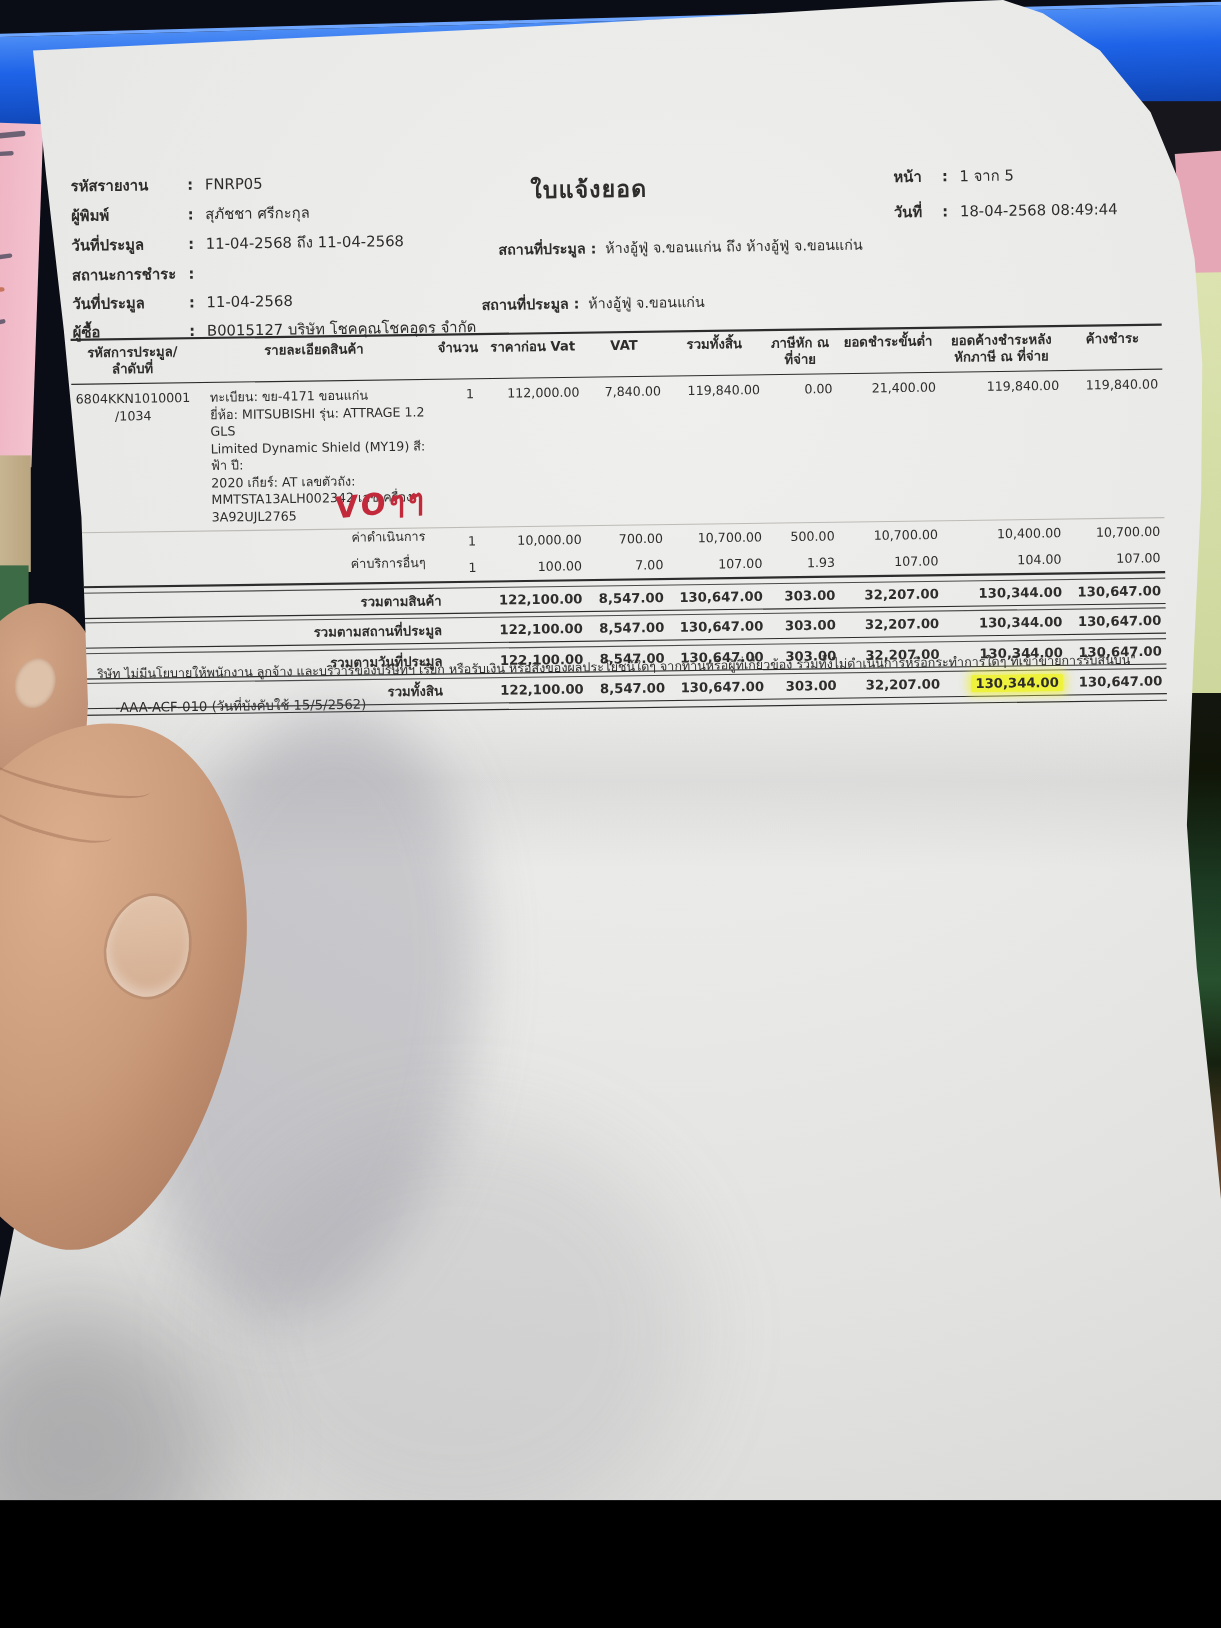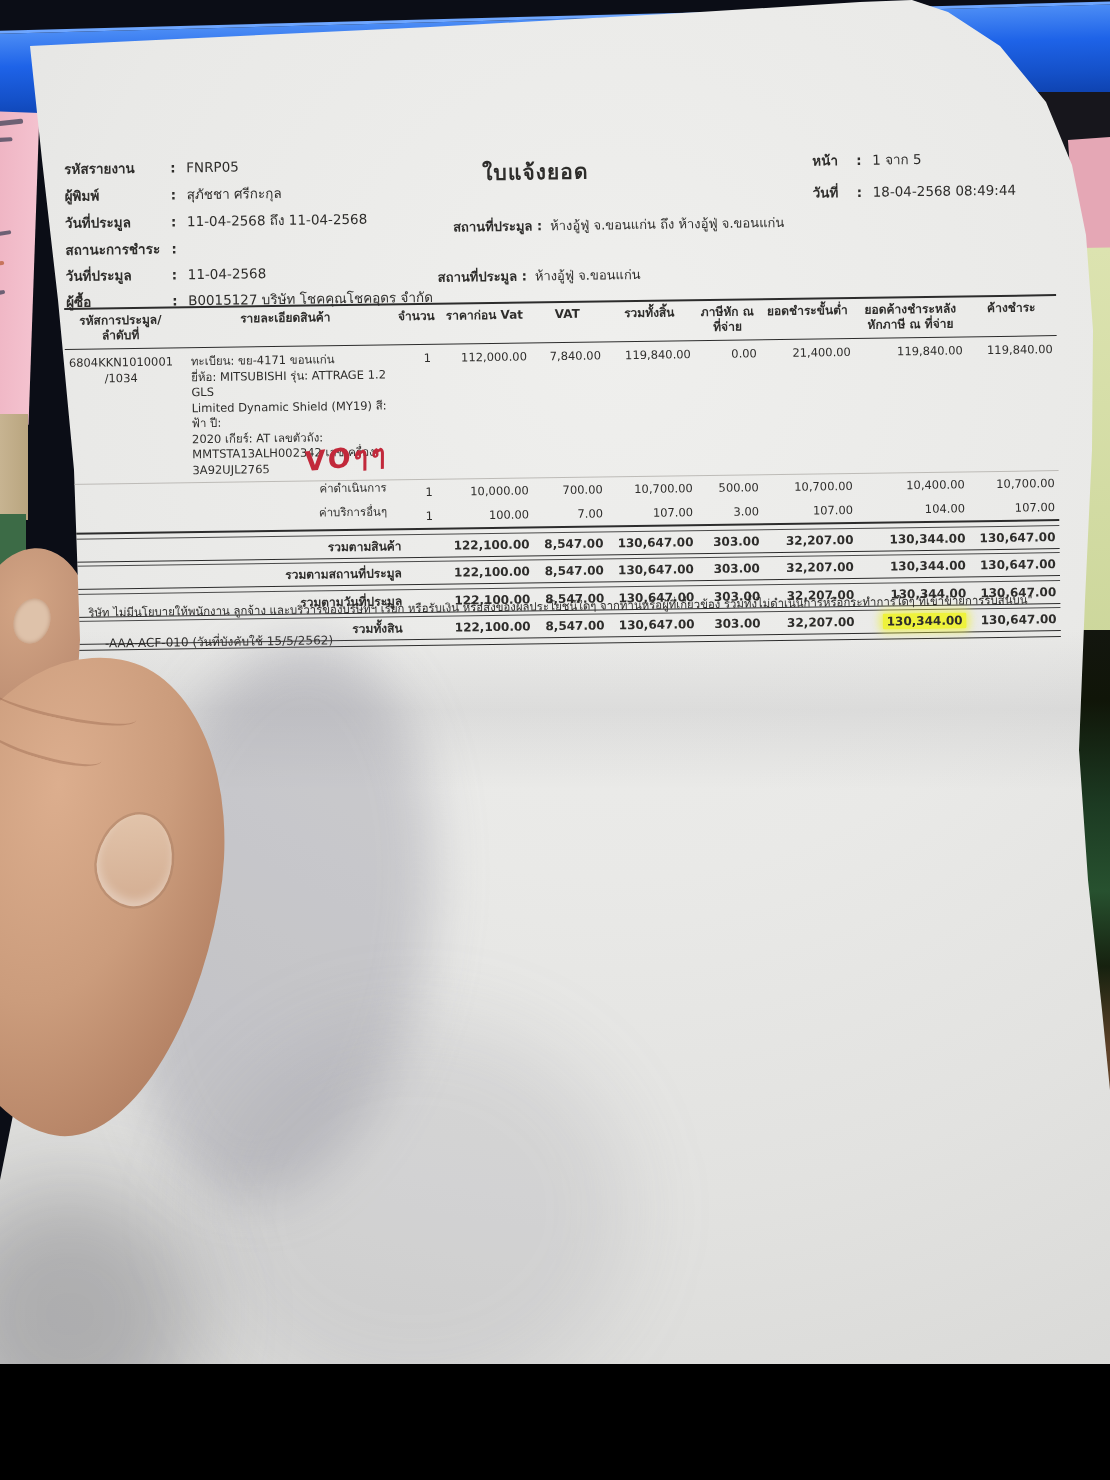--- a/index.html
+++ b/index.html
@@ -221,21 +221,21 @@
           <div class="num">10,700.00</div>
         </div>
 
         <div class="trow item items-end">
           <div class="codecell"></div>
           <div class="desccell">ค่าบริการอื่นๆ</div>
           <div class="qty">1</div>
           <div class="num">100.00</div>
           <div class="num">7.00</div>
           <div class="num">107.00</div>
-          <div class="num">3.00</div>
+          <div class="num">1.93</div>
           <div class="num">107.00</div>
           <div class="num">104.00</div>
           <div class="num">107.00</div>
         </div>
 
         <div class="sumrow">
           <div class="slabel">รวมตามสินค้า</div>
           <div class="num">122,100.00</div>
           <div class="num">8,547.00</div>
           <div class="num">130,647.00</div>

